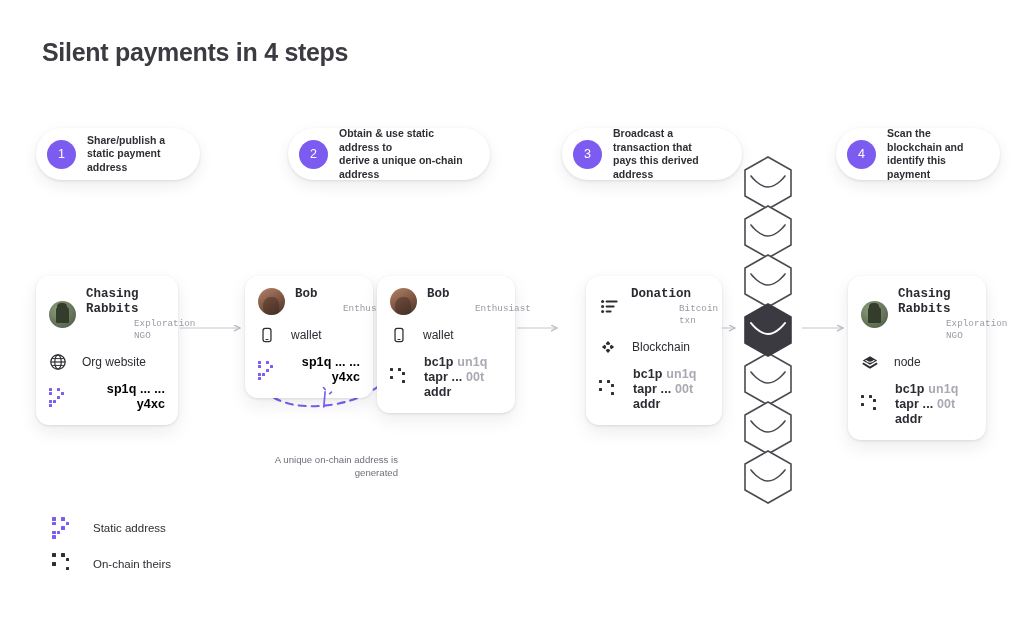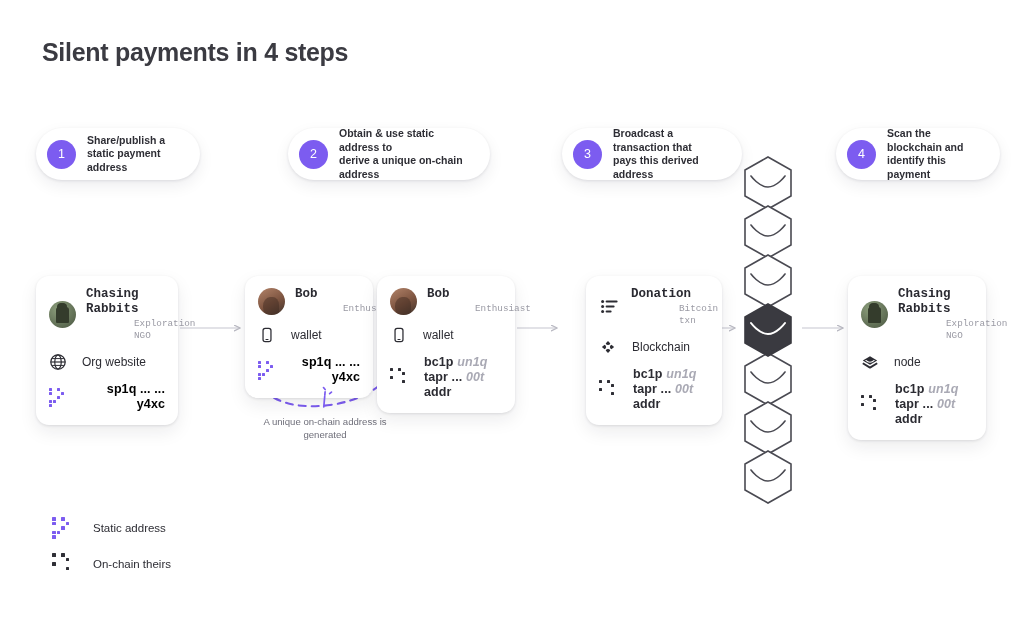--- a/index.html
+++ b/index.html
@@ -90,40 +90,40 @@
   
   .qr { width: 19px; height: 19px; flex: 0 0 19px; display: grid;
         grid-template-columns: repeat(5,1fr); grid-template-rows: repeat(5,1fr); gap: 1px; }
   .qr i { display: block; background: transparent; border-radius: .5px; }
   .qr.purple i.on { background: #7c5cf0; }
   .qr.dark   i.on { background: #2f2f36; }
 
   .addr { font-size: 12.5px; font-weight: bold; line-height: 15px; letter-spacing: .1px; }
   .addr.purple { color: #000000; text-align: right; }
   .addr.dark { color: #2c2c33; }
-  .addr .mut { color: #a9a9b4; font-weight: bold; font-style: italic; }
+  .addr .mut { color: #a9a9b4; font-weight: bold; }
   .addr .two { display: block; }
 
   .caption {
     position: absolute; font-size: 9.6px; color: #8e8e99; line-height: 13px;
   }
 
   
   #card-ngo   { left: 36px;  top: 276px; width: 142px; }
   #card-bob1  { left: 245px; top: 276px; width: 128px; }
   #card-bob2  { left: 377px; top: 276px; width: 138px; }
   #card-txn   { left: 586px; top: 276px; width: 136px; }
   #card-node  { left: 848px; top: 276px; width: 138px; }
 
   #cap-static   { left: 38px;  top: 392px; width: 150px; }
   #cap-receiver { left: 850px; top: 394px; width: 150px; }
 
   .magic-cap {
-    position: absolute; left: 252px; top: 395px; width: 146px;
-    text-align: center; font-size: 9.6px; line-height: 13px; color: #6f6f7a; margin-top: 20px;
+    position: absolute; left: 252px; top: 433px; width: 146px;
+    text-align: right; font-size: 9.6px; line-height: 13px; color: #6f6f7a; margin-top: 20px;
   }
 
   
   .legend { position: absolute; left: 52px; top: 510px; }
   .legend-row { display: flex; align-items: center; gap: 19px; height: 36px; }
   .legend-row .ltext { font-size: 11.5px; color: #2d2d34; }
 
   svg.layer { position: absolute; left: 0; top: 0; width: 1024px; height: 640px;
               pointer-events: none; }
   svg.layer.behind { z-index: 1; }

